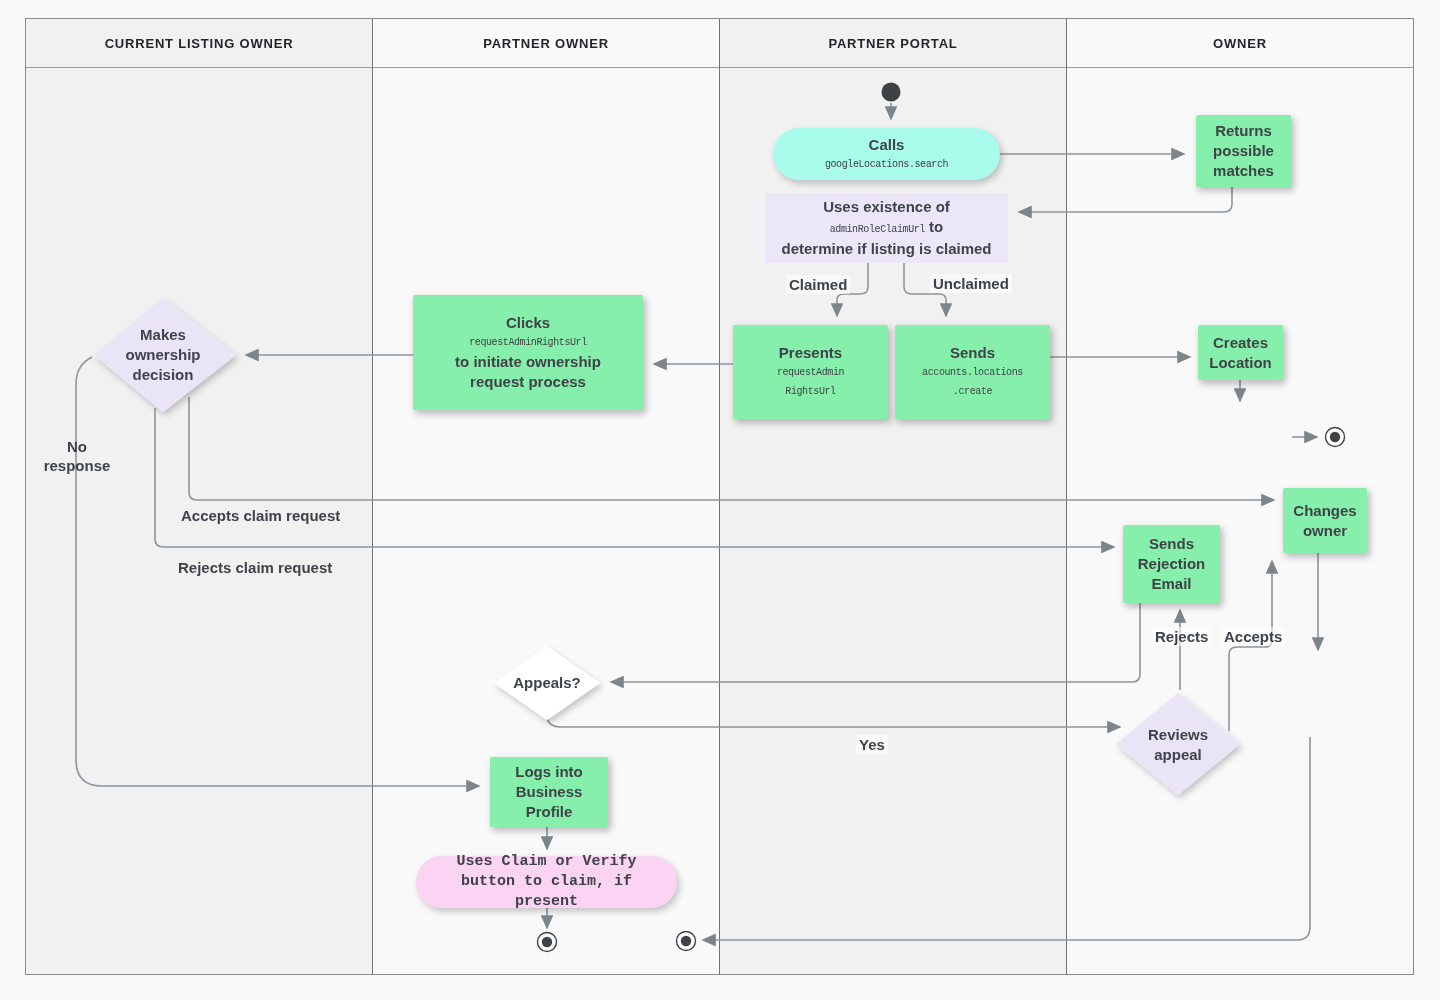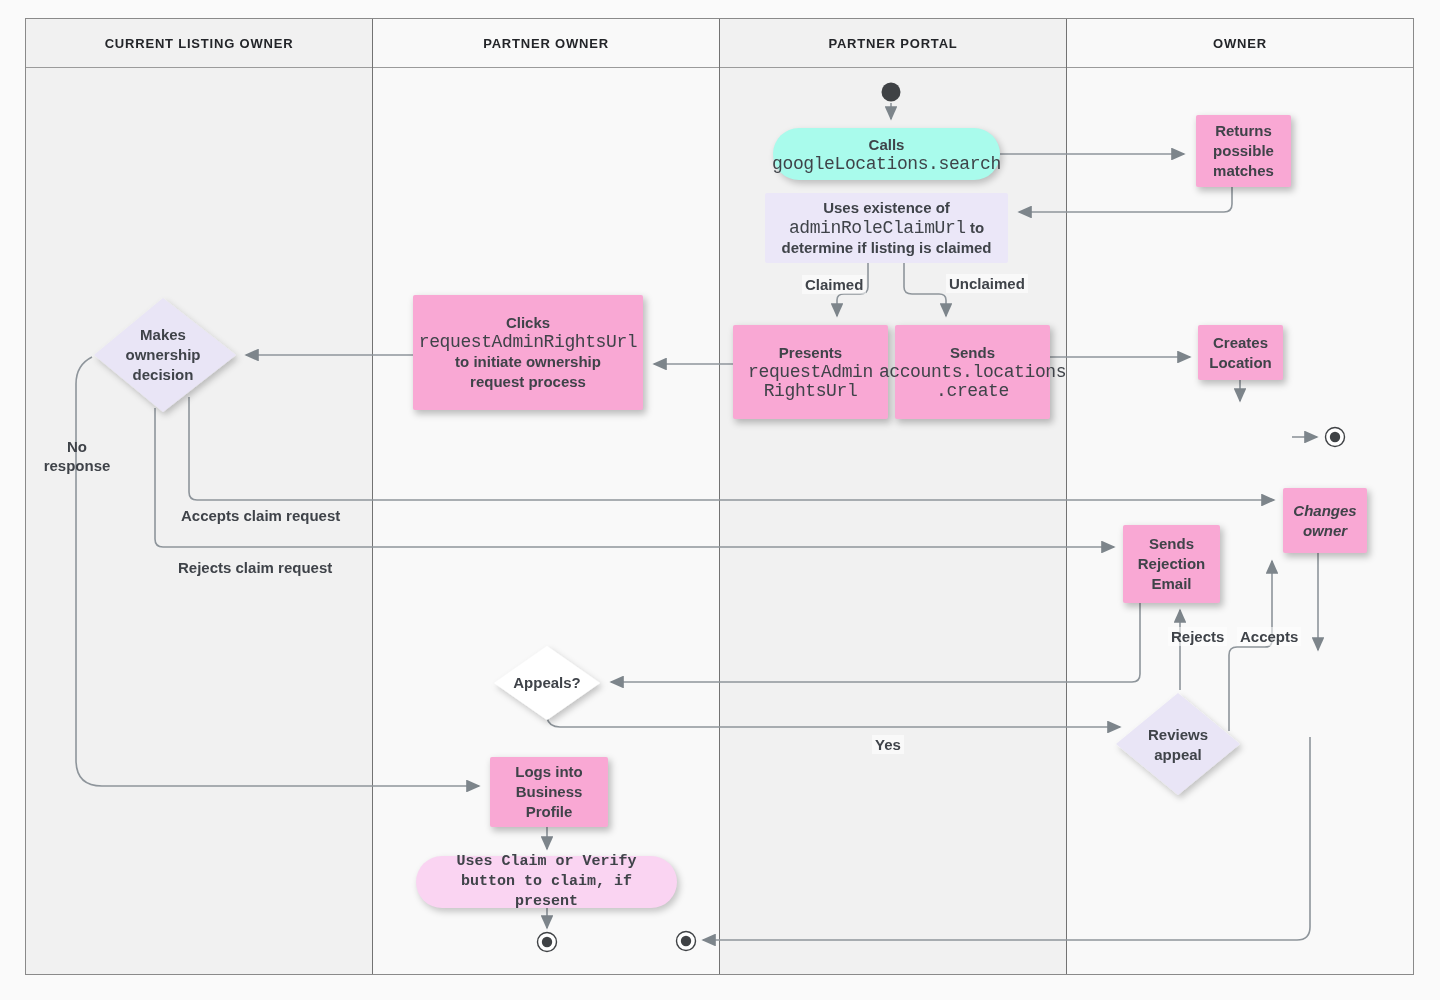--- a/index.html
+++ b/index.html
@@ -26,30 +26,30 @@
     display:flex;align-items:center;justify-content:center;
     font-size:13px;font-weight:700;letter-spacing:.8px;color:#232529;
   }
 
   
   .node{
     position:absolute;box-sizing:border-box;
     display:flex;flex-direction:column;align-items:center;justify-content:center;
     text-align:center;font-weight:700;font-size:15px;line-height:20px;color:#3f4349;
   }
-  .white{background:#f9a8d4;border-radius:2px;box-shadow:2.5px 3.5px 7px rgba(0,0,0,.25);}
+  .white{background:#86efac;border-radius:2px;box-shadow:2.5px 3.5px 7px rgba(0,0,0,.25);}
   .teal{background:#a9fbec;border-radius:26px;box-shadow:2.5px 3.5px 7px rgba(0,0,0,.22);}
   .pinkpill{background:#fad4f2;border-radius:27px;box-shadow:2.5px 3.5px 7px rgba(0,0,0,.22);}
   .pinkellipse{background:#fad4f2;border-radius:50%;box-shadow:2.5px 3.5px 7px rgba(0,0,0,.18);}
   .lav{background:#ebe7f8;border-radius:2px;}
-  .code{font-family:"Liberation Mono",monospace;font-weight:400;font-size:18px;letter-spacing:-.4px;line-height:19px;}
+  .code{font-family:"Liberation Mono",monospace;font-weight:400;font-size:10px;letter-spacing:-.4px;line-height:19px;}
 
   
   .lbl{position:absolute;font-weight:700;font-size:15px;line-height:19px;color:#3f4349;white-space:nowrap;}
-  .chip{background:rgba(255,255,255,.55);padding:0 3px;margin-left:16px;}
+  .chip{background:rgba(255,255,255,.55);padding:0 3px;}
   .wrap{white-space:normal;text-align:center;}
 
   svg.overlay{position:absolute;left:0;top:0;pointer-events:none;}
   .conn{fill:none;stroke:#8e959b;stroke-width:1.6px;}
 </style>
 </head>
 <body>
 
 <div class="stage">
 
@@ -159,21 +159,21 @@
     <div class="code">requestAdminRightsUrl</div>
     <div>to initiate ownership</div>
     <div>request process</div>
   </div>
 
   <div class="node" style="left:103px;top:325px;width:120px;height:60px;background:transparent;">
     <div class="wrap" style="width:92px;">Makes ownership decision</div>
   </div>
 
   <div class="node white" style="left:1283px;top:488px;width:84px;height:65px;">
-    <div class="wrap" style="width:72px;font-style:italic;">Changes owner</div>
+    <div class="wrap" style="width:72px;">Changes owner</div>
   </div>
 
   <div class="node white" style="left:1123px;top:525px;width:97px;height:78px;">
     <div class="wrap" style="width:80px;">Sends Rejection Email</div>
   </div>
 
   <div class="node" style="left:497px;top:671px;width:100px;height:24px;background:transparent;">
     <div>Appeals?</div>
   </div>
 

